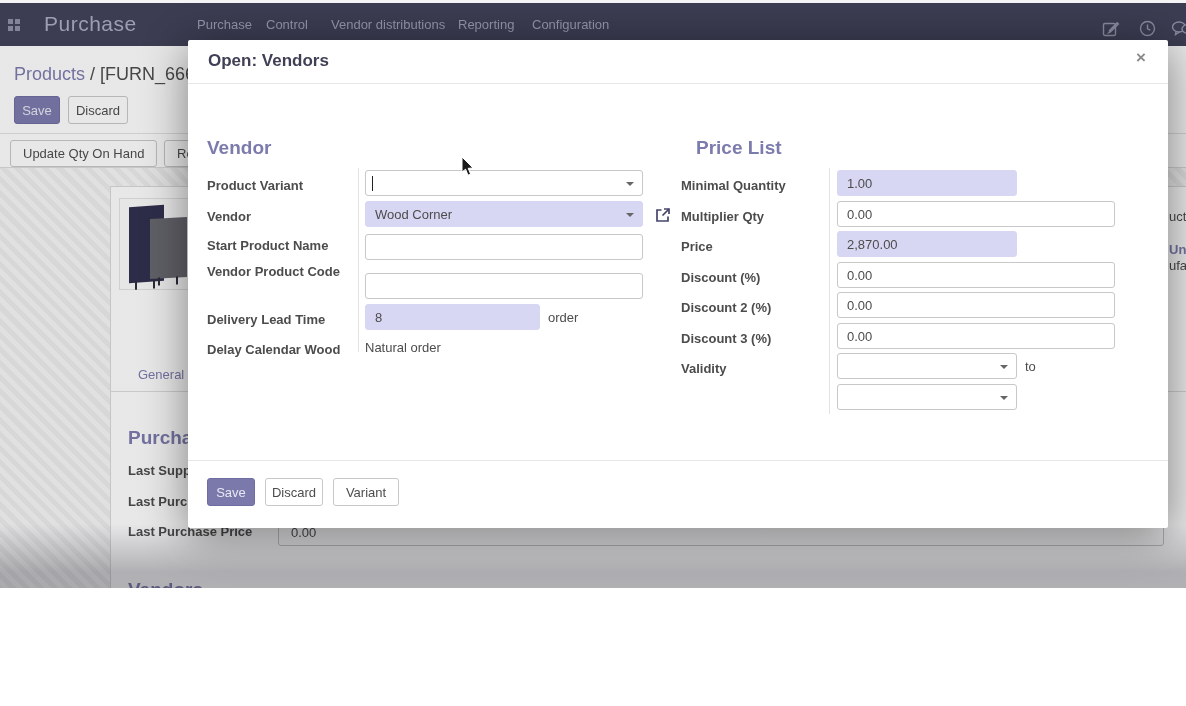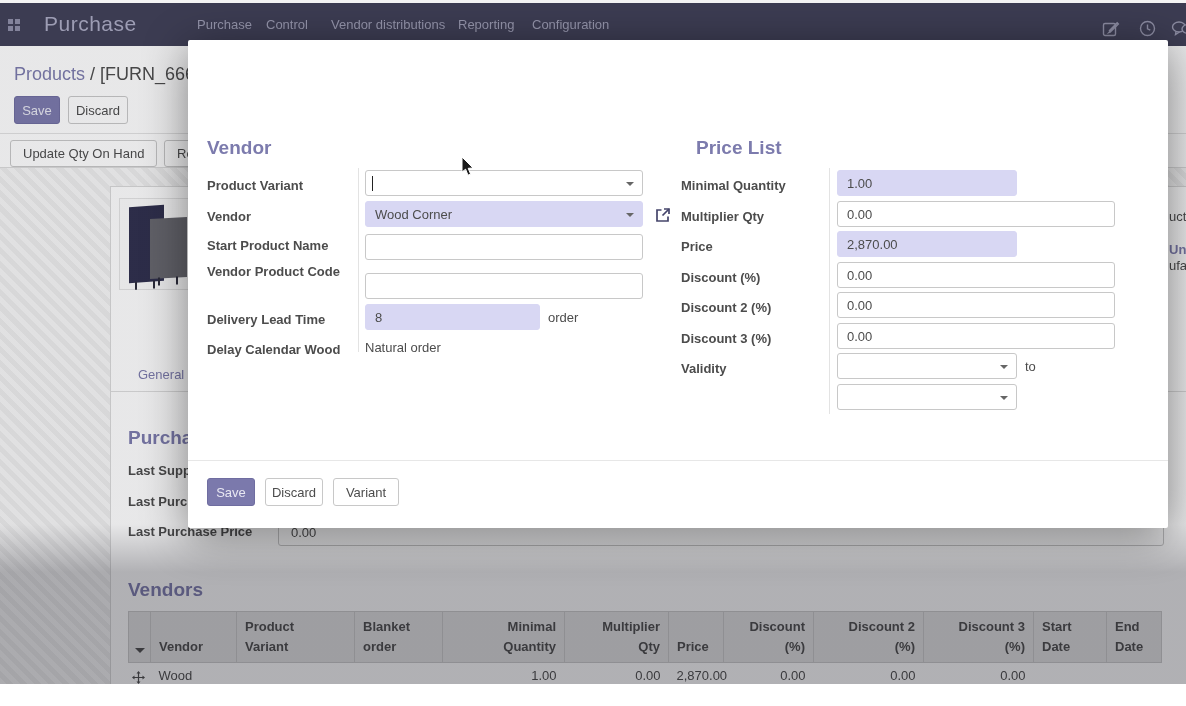--- a/index.html
+++ b/index.html
@@ -1,17 +1,17 @@
 <!DOCTYPE html>
 <html><head>
 <meta charset="utf-8">
 <style>
   * { margin:0; padding:0; box-sizing:border-box; }
   body { font-family:"Liberation Sans", sans-serif; background:#fff; }
-  .stage { position:relative; width:1186px; height:684px; overflow:hidden; background:#fef9c3; }
+  .stage { position:relative; width:1186px; height:588px; overflow:hidden; background:#fef9c3; }
 
   
   .top-strip { position:absolute; left:0; top:0; width:1186px; height:3px; background:#f4f4f4; z-index:1; }
   .navbar { position:absolute; left:0; top:3px; width:1186px; height:43px; background:#3c3c52; z-index:1; }
   .apps-icon { position:absolute; left:8px; top:16px; width:12px; height:12px; display:grid; grid-template-columns:5px 5px; grid-template-rows:5px 5px; gap:2px; cursor:pointer; }
   .apps-icon span { background:#83839b; }
   .brand { position:absolute; left:44px; top:9px; font-size:21px; color:#9d9db4; letter-spacing:.5px; }
   .nav-item { position:absolute; top:14px; font-size:13px; color:#9494aa; cursor:pointer; }
   .nav-ico { position:absolute; top:17px; color:#8b8ba1; cursor:pointer; }
   .nav-ico svg { display:block; }
@@ -243,20 +243,24 @@
         <td></td>
         <td></td>
       </tr>
     </tbody>
       </table>
   </div>
 
   <div class="dim"></div>
 
   <div class="modal">
+    <div class="m-head">
+      <div class="m-title">Open: Vendors</div>
+      <div class="m-close">×</div>
+    </div>
 
     <div class="m-sec" style="left:19px; top:97px">Vendor</div>
     <div class="m-sec" style="left:508px; top:97px">Price List</div>
 
     <div class="rule" style="left:170px; top:128px; height:184px"></div>
     <div class="rule" style="left:641px; top:128px; height:246px"></div>
 
     <div class="m-lbl" style="left:19px; top:136px">Product Variant</div>
     <div class="fld" style="left:177px; top:130px; width:278px">
       <span></span>

